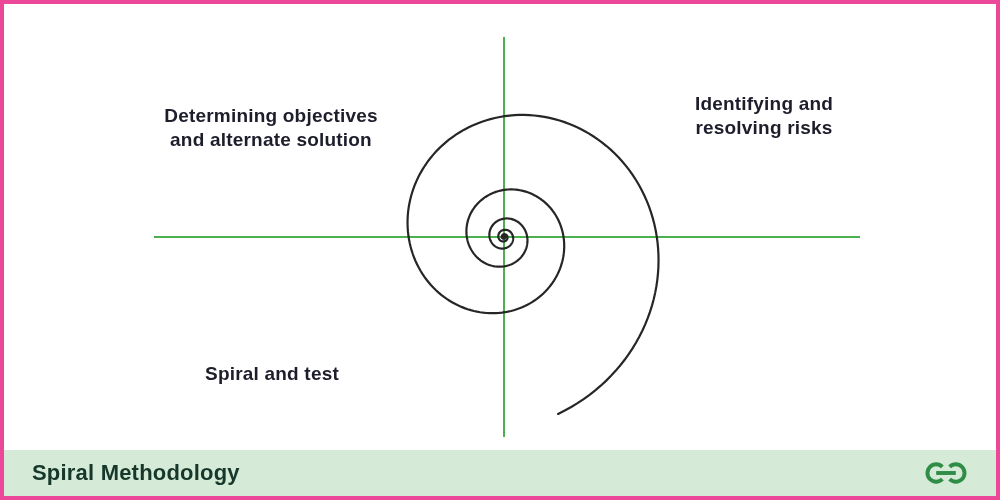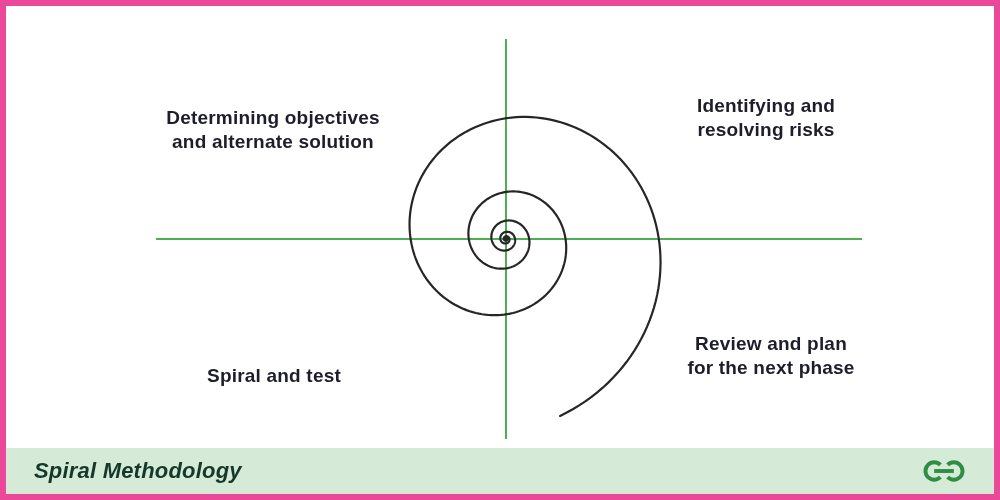--- a/index.html
+++ b/index.html
@@ -6,21 +6,21 @@
     margin: 0;
     padding: 0;
     background: #ffffff;
     font-family: "Liberation Sans", sans-serif;
   }
   .canvas {
     position: relative;
     width: 1000px;
     height: 500px;
     background: #ffffff;
-    border: 6px solid #ec4899;
+    border: 4px solid #ec4899;
     box-sizing: border-box;
     overflow: hidden;
   }
   .figure-svg {
     position: absolute;
     left: 0;
     top: 0;
     width: 1000px;
     height: 500px;
   }
@@ -43,21 +43,20 @@
     position: absolute;
     left: 0;
     right: 0;
     bottom: 0;
     height: 46px;
     background: #d6ead8;
     display: flex;
     align-items: center;
     justify-content: space-between;
     padding: 0 28px;
-    font-style: italic;
   }
   .footer-title {
     font-size: 22px;
     font-weight: 600;
     color: #16382a;
     letter-spacing: 0.2px;
   }
   .logo-svg {
     display: block;
   }
@@ -76,22 +75,20 @@
   </svg>
 
   <div class="quad-label label-top-left">Determining objectives
 and alternate solution</div>
 
   <div class="quad-label label-top-right">Identifying and
 resolving risks</div>
 
   <div class="quad-label label-bottom-left">Spiral and test</div>
 
-  <div class="quad-label label-bottom-right">Review and plan
-for the next phase</div>
 
   <div class="footer">
     <span class="footer-title">Spiral Methodology</span>
 
     <svg class="logo-svg" width="44" height="24" viewBox="0 0 40 22" xmlns="http://www.w3.org/2000/svg">
 
       <path d="M 16.66 16.66 A 8 8 0 1 1 16.66 5.34" fill="none" stroke="#2f8d46" stroke-width="3.6"></path>
       <line x1="11" y1="11" x2="20" y2="11" stroke="#2f8d46" stroke-width="3.6"></line>
 
       <path d="M 23.34 16.66 A 8 8 0 1 0 23.34 5.34" fill="none" stroke="#2f8d46" stroke-width="3.6"></path>

